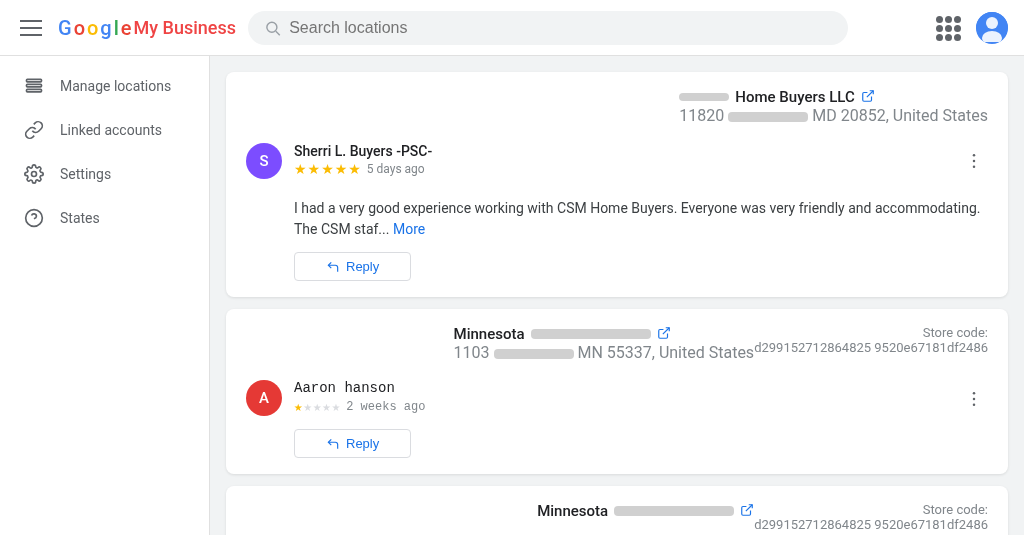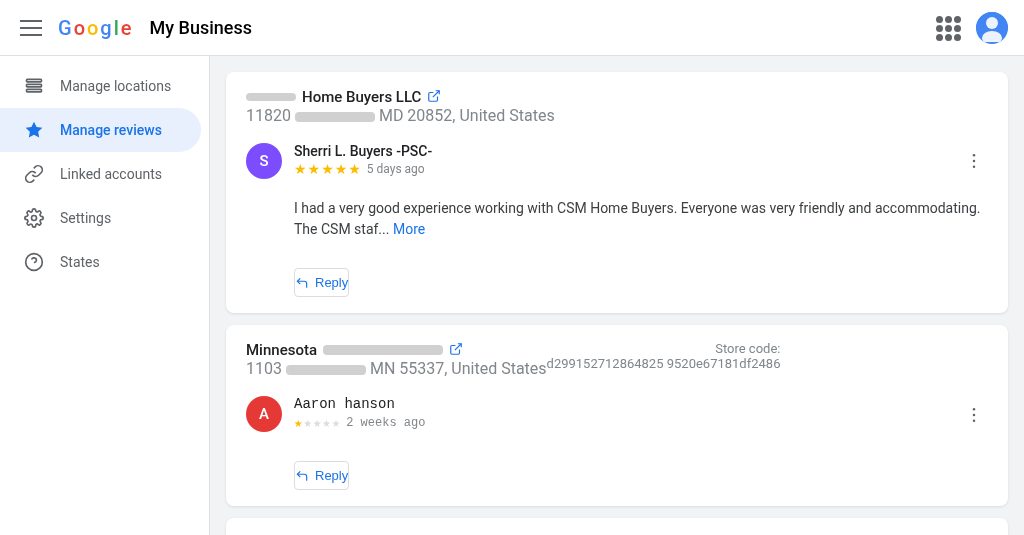--- a/index.html
+++ b/index.html
@@ -13,21 +13,21 @@
     }
     .topbar-hamburger { cursor: pointer; display: flex; flex-direction: column; gap: 5px; padding: 4px; }
     .topbar-hamburger span { display: block; width: 22px; height: 2px; background: #5f6368; }
     .topbar-logo { display: flex; align-items: center; gap: 2px; font-size: 20px; font-weight: 500; white-space: nowrap; }
     .logo-g { color: #4285f4; }
     .logo-o1 { color: #ea4335; }
     .logo-o2 { color: #fbbc04; }
     .logo-g2 { color: #4285f4; }
     .logo-l { color: #34a853; }
     .logo-e { color: #ea4335; }
-    .logo-brand { color: #000000; font-size: 18px; margin-left: 16px; }
+    .logo-brand { color: #ef4444; font-size: 18px; margin-left: 0; }
     .search-bar {
       flex: 1; max-width: 600px; display: flex; align-items: center;
       background: #f1f3f4; border-radius: 24px; padding: 8px 16px; gap: 8px;
     }
     .search-bar input {
       border: none; background: transparent; outline: none; font-size: 16px;
       color: #202124; width: 100%;
     }
     .topbar-right { margin-left: auto; display: flex; align-items: center; gap: 16px; }
     .grid-icon { width: 24px; height: 24px; display: grid; grid-template-columns: repeat(3,7px); grid-template-rows: repeat(3,7px); gap: 2px; }
@@ -51,21 +51,21 @@
     .sidebar-icon { width: 20px; height: 20px; flex-shrink: 0; display: flex; align-items: center; justify-content: center; }
 
     
     .main { flex: 1; overflow-y: auto; padding: 16px; }
 
     
     .review-card {
       background: #fff; border-radius: 8px; margin-bottom: 12px;
       padding: 16px 20px; box-shadow: 0 1px 3px rgba(0,0,0,0.1);
     }
-    .card-header { display: flex; align-items: flex-start; justify-content: flex-start; margin-bottom: 4px; }
+    .card-header { display: flex; align-items: flex-start; justify-content: flex-end; margin-bottom: 4px; }
     .business-name { font-size: 15px; font-weight: 500; color: #202124; display: flex; align-items: center; gap: 6px; }
     .business-addr { font-size: 16px; color: #80868b; margin-bottom: 10px; }
     .blurred { display: inline-block; width: 80px; height: 10px; background: #d0d0d0; border-radius: 4px; vertical-align: middle; }
     .blurred-sm { display: inline-block; width: 50px; height: 8px; background: #d0d0d0; border-radius: 4px; vertical-align: middle; }
     .store-code { font-size: 13px; color: #80868b; text-align: right; }
     .external-link { color: #1a73e8; font-size: 14px; cursor: pointer; }
 
     .review-body { display: flex; gap: 12px; align-items: flex-start; margin-top: 8px; }
     .reviewer-avatar {
       width: 36px; height: 36px; border-radius: 50%; flex-shrink: 0;
@@ -78,21 +78,21 @@
     .star { font-size: 14px; }
     .star.filled { color: #fbbc04; }
     .star.empty { color: #dadce0; }
     .review-date { font-size: 12px; color: #80868b; }
     .review-text { font-size: 14px; color: #3c4043; margin-top: 19px; line-height: 1.5; }
     .review-more { color: #1a73e8; cursor: pointer; text-decoration: none; }
     .more-options { cursor: pointer; color: #5f6368; padding: 4px; display: flex; align-items: center; }
 
     .reply-btn {
       display: inline-flex; align-items: center; gap: 6px;
-      margin-top: 28px; padding: 6px 0; border: 1px solid #dadce0;
+      margin-top: 12px; padding: 6px 31px; border: 1px solid #dadce0;
       border-radius: 4px; background: #fff; color: #1a73e8;
       font-size: 13px; font-weight: 500; cursor: pointer;
       transition: background 0.1s;
     }
   </style>
 </head>
 <body>
 
 <div class="topbar">
   <div class="topbar-hamburger">
@@ -102,20 +102,27 @@
   </div>
   <div class="topbar-logo">
     <span class="logo-g">G</span>
       <span class="logo-o1">o</span>
       <span class="logo-o2">o</span>
       <span class="logo-g2">g</span>
       <span class="logo-l">l</span>
       <span class="logo-e">e</span>
     <span class="logo-brand">My Business</span>
   </div>
+  <div class="search-bar">
+    <svg width="18" height="18" viewBox="0 0 24 24" fill="none" stroke="#9aa0a6" stroke-width="2">
+        <circle cx="11" cy="11" r="7"></circle>
+        <line x1="16.5" y1="16.5" x2="22" y2="22"></line>
+      </svg>
+    <input type="text" placeholder="Search locations" style="">
+  </div>
   <div class="topbar-right">
     <div class="grid-icon">
       <span></span>
         <span></span>
         <span></span>
       <span></span>
         <span></span>
         <span></span>
       <span></span>
         <span></span>
@@ -141,28 +148,20 @@
       <span class="sidebar-icon">
         <svg width="20" height="20" viewBox="0 0 24 24" fill="none" stroke="#5f6368" stroke-width="2">
             <rect x="3" y="4" width="18" height="3" rx="1"></rect>
             <rect x="3" y="10" width="18" height="3" rx="1"></rect>
             <rect x="3" y="16" width="18" height="3" rx="1"></rect>
           </svg>
       </span>
       <span>Manage locations</span>
     </div>
 
-    <div class="sidebar-item active">
-      <span class="sidebar-icon">
-        <svg width="20" height="20" viewBox="0 0 24 24" fill="#1a73e8" stroke="none">
-            <polygon points="12,2 15.09,8.26 22,9.27 17,14.14 18.18,21.02 12,17.77 5.82,21.02 7,14.14 2,9.27 8.91,8.26"></polygon>
-          </svg>
-      </span>
-      <span>Manage reviews</span>
-    </div>
 
     <div class="sidebar-item">
       <span class="sidebar-icon">
         <svg width="20" height="20" viewBox="0 0 24 24" fill="none" stroke="#5f6368" stroke-width="2">
             <path d="M10 13a5 5 0 0 0 7.54.54l3-3a5 5 0 0 0-7.07-7.07l-1.72 1.71"></path>
             <path d="M14 11a5 5 0 0 0-7.54-.54l-3 3a5 5 0 0 0 7.07 7.07l1.71-1.71"></path>
           </svg>
       </span>
       <span>Linked accounts</span>
     </div>

